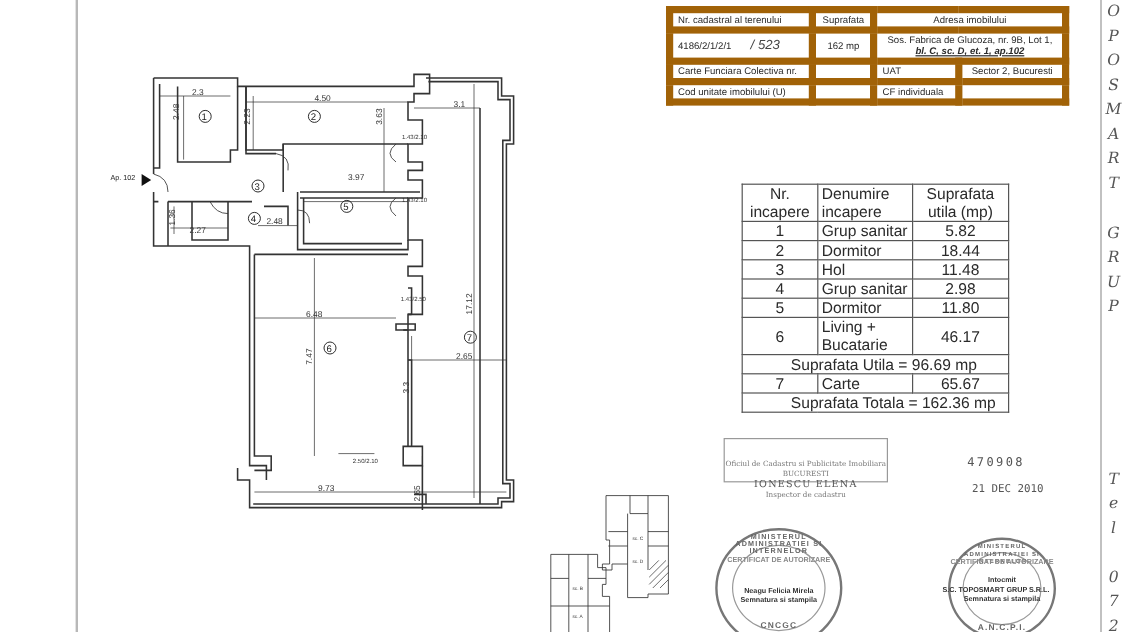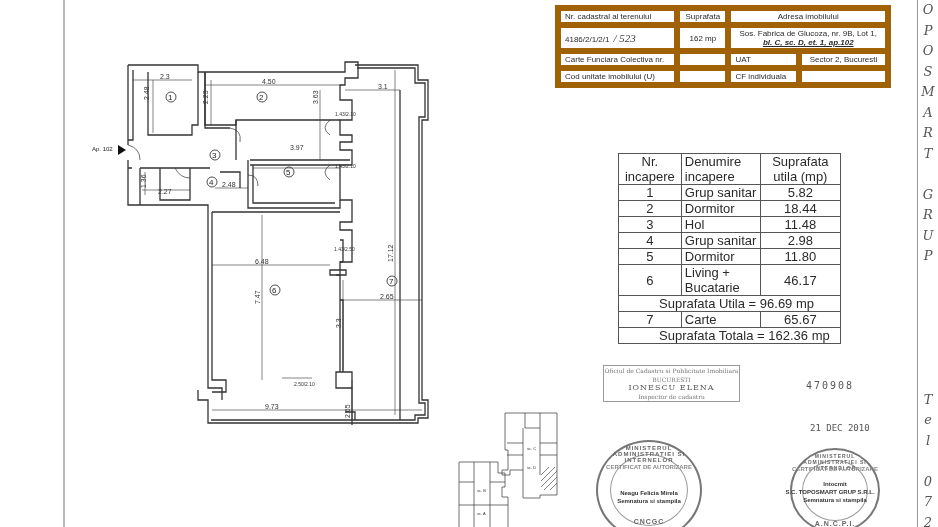--- a/index.html
+++ b/index.html
@@ -5,39 +5,39 @@
   * { box-sizing: border-box; margin: 0; padding: 0; }
   html, body { width: 938px; height: 527px; overflow: hidden; background: #ffffff; }
   body { position: relative; font-family: "Liberation Sans", sans-serif; color: #2a2a2a; }
 
   .margin-line { position: absolute; left: 63px; top: 0; width: 2px; height: 527px; background: #b8b8b8; }
 
   
   .cad-table { position: absolute; left: 555px; top: 5px; width: 336px; border-collapse: collapse; font-size: 8px; }
   .cad-table td { border: 6px solid #a16207; padding: 1px 4px; height: 13px; vertical-align: middle; }
   .cad-table .center { text-align: center; }
-  .cad-table .hand { font-family: Liberation Serif, serif; font-style: italic; font-size: 11px; color: #444; margin-left: 4px; }
+  .cad-table .hand { font-family: Liberation Sans, sans-serif; font-style: italic; font-size: 11px; color: #444; margin-left: 16px; }
   .cad-table .addr2 { font-weight: bold; font-style: italic; text-decoration: underline; }
 
   
   .rooms-table { position: absolute; left: 618px; top: 153px; width: 223px; border-collapse: collapse; font-size: 13px; }
   .rooms-table td, .rooms-table th { border: 1px solid #555; padding: 0 3px; height: 10.5px; font-weight: normal; }
   .rooms-table .c { text-align: center; }
   .rooms-table .sum { text-align: left; padding-left: 40px; }
 
   
   .vert-line { position: absolute; left: 917px; top: 0; width: 1px; height: 527px; background: #999; }
   .vert-text { position: absolute; left: 920px; top: 0; width: 16px; font-family: "DejaVu Serif", serif; font-style: italic; font-size: 13px; color: #555; display: flex; flex-direction: column; align-items: center; }
   .vert-text span { display: block; line-height: 20.5px; }
 
   
-  .ocpi-box { position: absolute; left: 603px; top: 365px; width: 137px; height: 37px; border: 1px solid #999; font-family: "DejaVu Serif", serif; font-size: 6px; color: #777; text-align: center; line-height: 8.5px; padding-top: 1px; }
+  .ocpi-box { position: absolute; left: 603px; top: 365px; width: 137px; height: 37px; border: 1px solid #999; font-family: "DejaVu Serif", serif; font-size: 6px; color: #777; text-align: center; line-height: 8.5px; padding-top: 17px; }
   .ocpi-box .name { font-size: 8px; color: #555; letter-spacing: 1px; }
   .stamp-num { position: absolute; left: 806px; top: 380px; font-family: "DejaVu Sans Mono", monospace; font-size: 10px; letter-spacing: 2px; color: #555; }
-  .stamp-date { position: absolute; left: 810px; top: 403px; font-family: "DejaVu Sans Mono", monospace; font-size: 9px; color: #555; margin-top: 20px; }
+  .stamp-date { position: absolute; left: 810px; top: 403px; font-family: "DejaVu Sans Mono", monospace; font-size: 9px; color: #555; }
 
   .seal { position: absolute; border: 2px solid #777; border-radius: 50%; color: #555; text-align: center; font-size: 6px; }
   .seal-inner { position: absolute; border: 1px solid #999; border-radius: 50%; }
   .seal .txt { position: absolute; left: 0; right: 0; font-weight: bold; }
   .seal .ring { position: absolute; left: 0; right: 0; font-size: 7px; font-weight: bold; letter-spacing: 1px; color: #666; }
 
   
   .plan { position: absolute; left: 0; top: 0; width: 600px; height: 527px; }
   .dim { font-family: "Liberation Sans", sans-serif; font-size: 7px; fill: #333; }
   .room-num { font-family: "Liberation Sans", sans-serif; font-size: 8px; fill: #222; }

